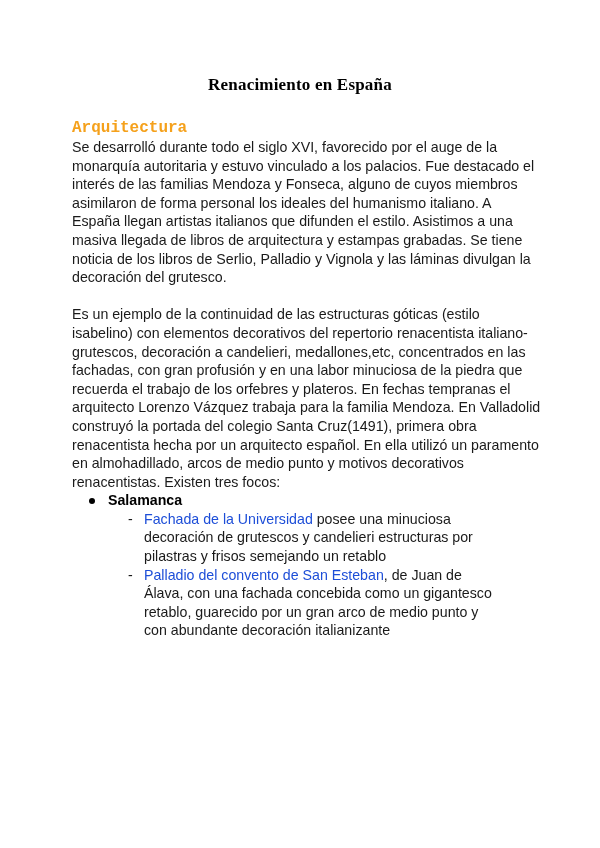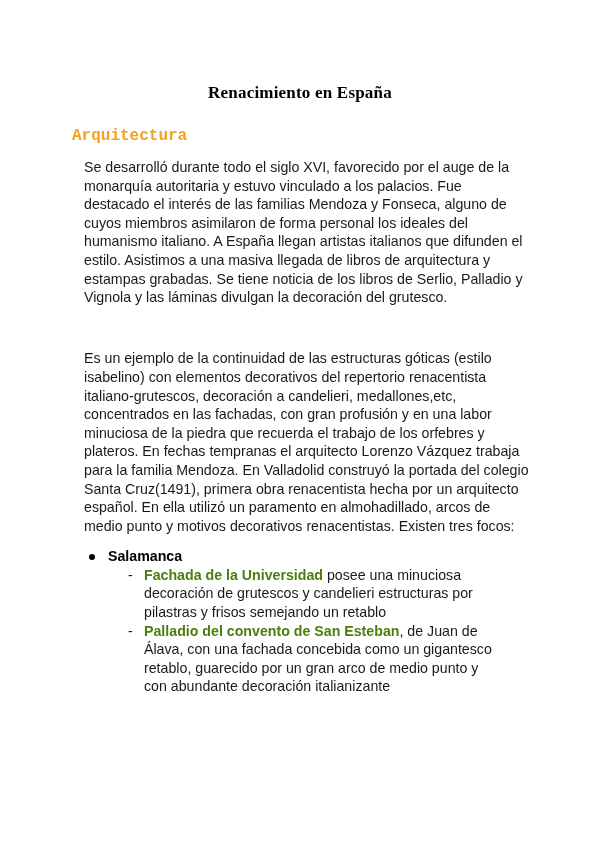--- a/index.html
+++ b/index.html
@@ -9,21 +9,21 @@
     }
     body {
       width: 600px;
       height: 848px;
       position: relative;
       overflow: hidden;
     }
     .page {
       position: absolute;
       left: 0;
-      top: 8px;
+      top: 0;
       width: 600px;
       height: 700px;
       background: #ffffff;
       border-radius: 30px;
     }
     .title {
       position: absolute;
       left: 0;
       top: 75px;
       width: 600px;
@@ -55,21 +55,21 @@
     .h-plat {
       font-family: "Liberation Sans", sans-serif;
       font-weight: bold;
       font-size: 15px;
       line-height: 20px;
       color: #7a1e4a;
       margin: 0;
       margin-top: 19px;
     }
     p {
-      margin: 12px;
+      margin: 0;
     }
     .gap {
       height: 18.6px;
     }
     ul.focos {
       list-style: none;
       margin: 0;
       padding: 0;
     }
     ul.focos > li {
@@ -98,22 +98,22 @@
       position: relative;
       padding-left: 36px;
       width: 360px;
     }
     ul.sub > li > .dash {
       position: absolute;
       left: 20px;
       top: 0;
     }
     .b {
-      font-weight: bold;
-      color: #4d7c0f;
+      font-weight: normal;
+      color: #1d4ed8;
     }
   </style>
 </head>
 <body>
 
 <div class="page">
   <div class="title">Renacimiento en España</div>
 
   <div class="content">
     <h2 class="h-arq">Arquitectura</h2>

